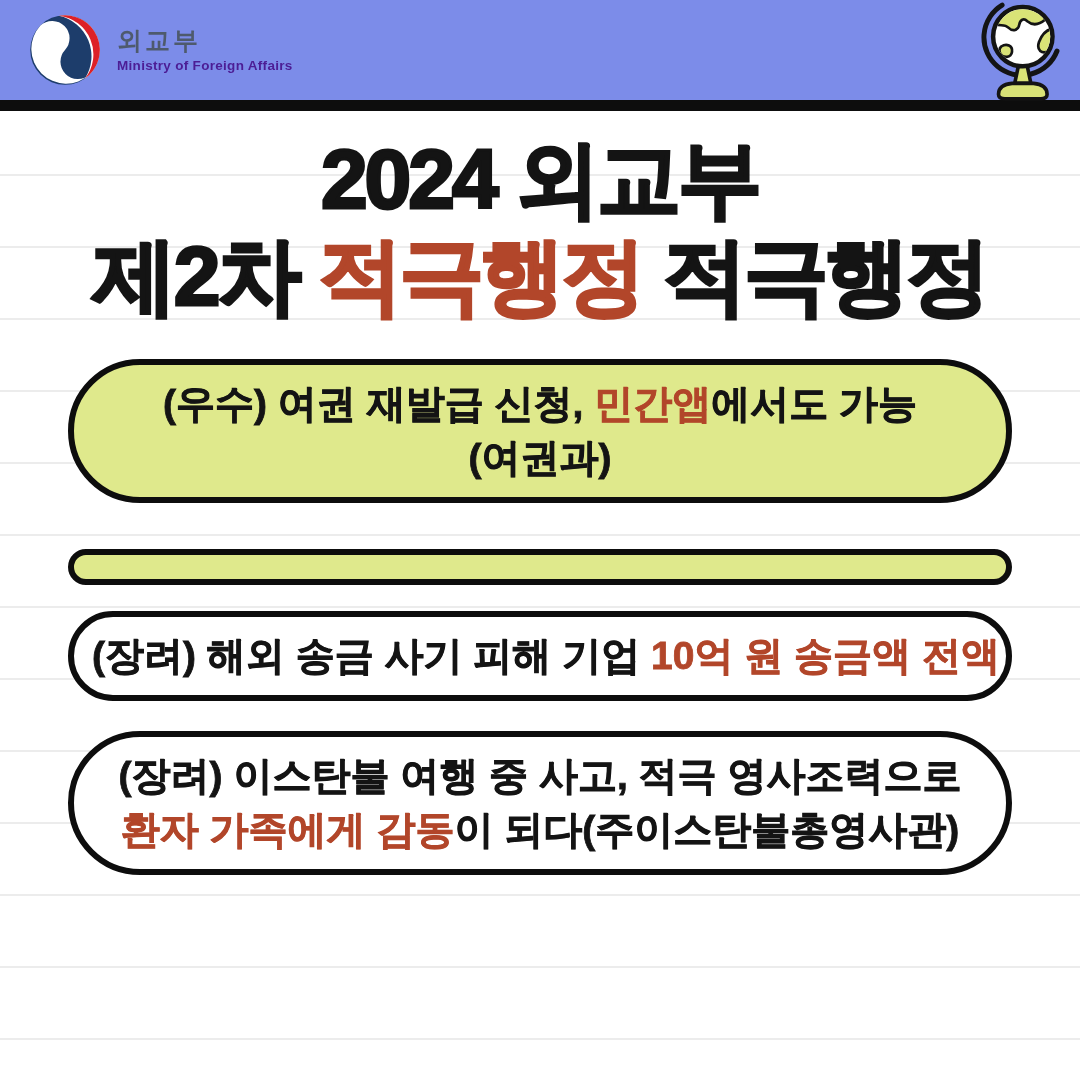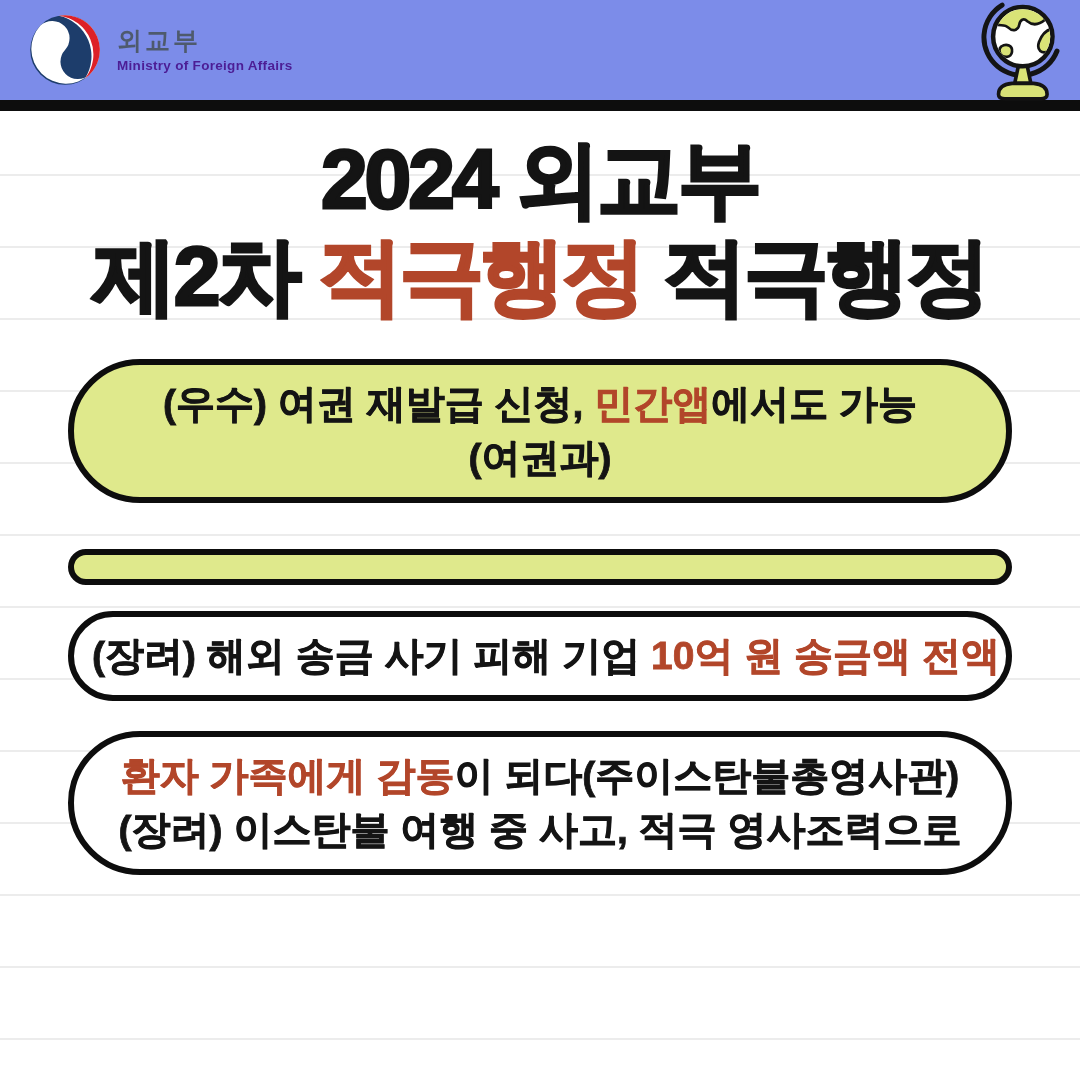--- a/index.html
+++ b/index.html
@@ -105,19 +105,19 @@
         <article class="card green">
           <div class="card-line"><span>(우수) 여권 재발급 신청, </span><span class="accent">민간앱</span><span>에서도 가능</span></div>
           <div class="card-line"><span>(여권과)</span></div>
         </article>
         <article class="card green">
         </article>
         <article class="card white">
           <div class="card-line"><span>(장려) 해외 송금 사기 피해 기업 </span><span class="accent">10억 원 송금액 전액</span></div>
         </article>
         <article class="card white">
+          <div class="card-line"><span>(장려) 이스탄불 여행 중 사고, 적극 영사조력으로</span></div>
           <div class="card-line"><span class="accent">환자 가족에게 감동</span><span>이 되다(주이스탄불총영사관)</span></div>
-          <div class="card-line"><span>(장려) 이스탄불 여행 중 사고, 적극 영사조력으로</span></div>
         </article>
       </div>
 
   </div>
 </div>
 
 </body></html>

